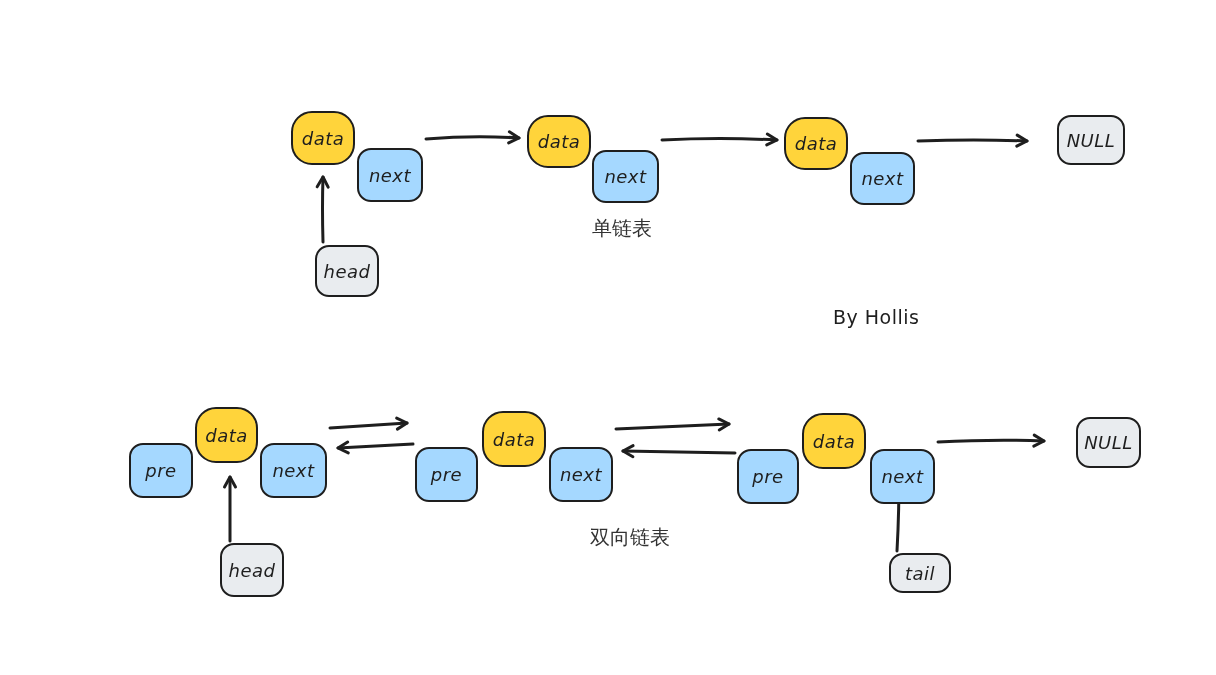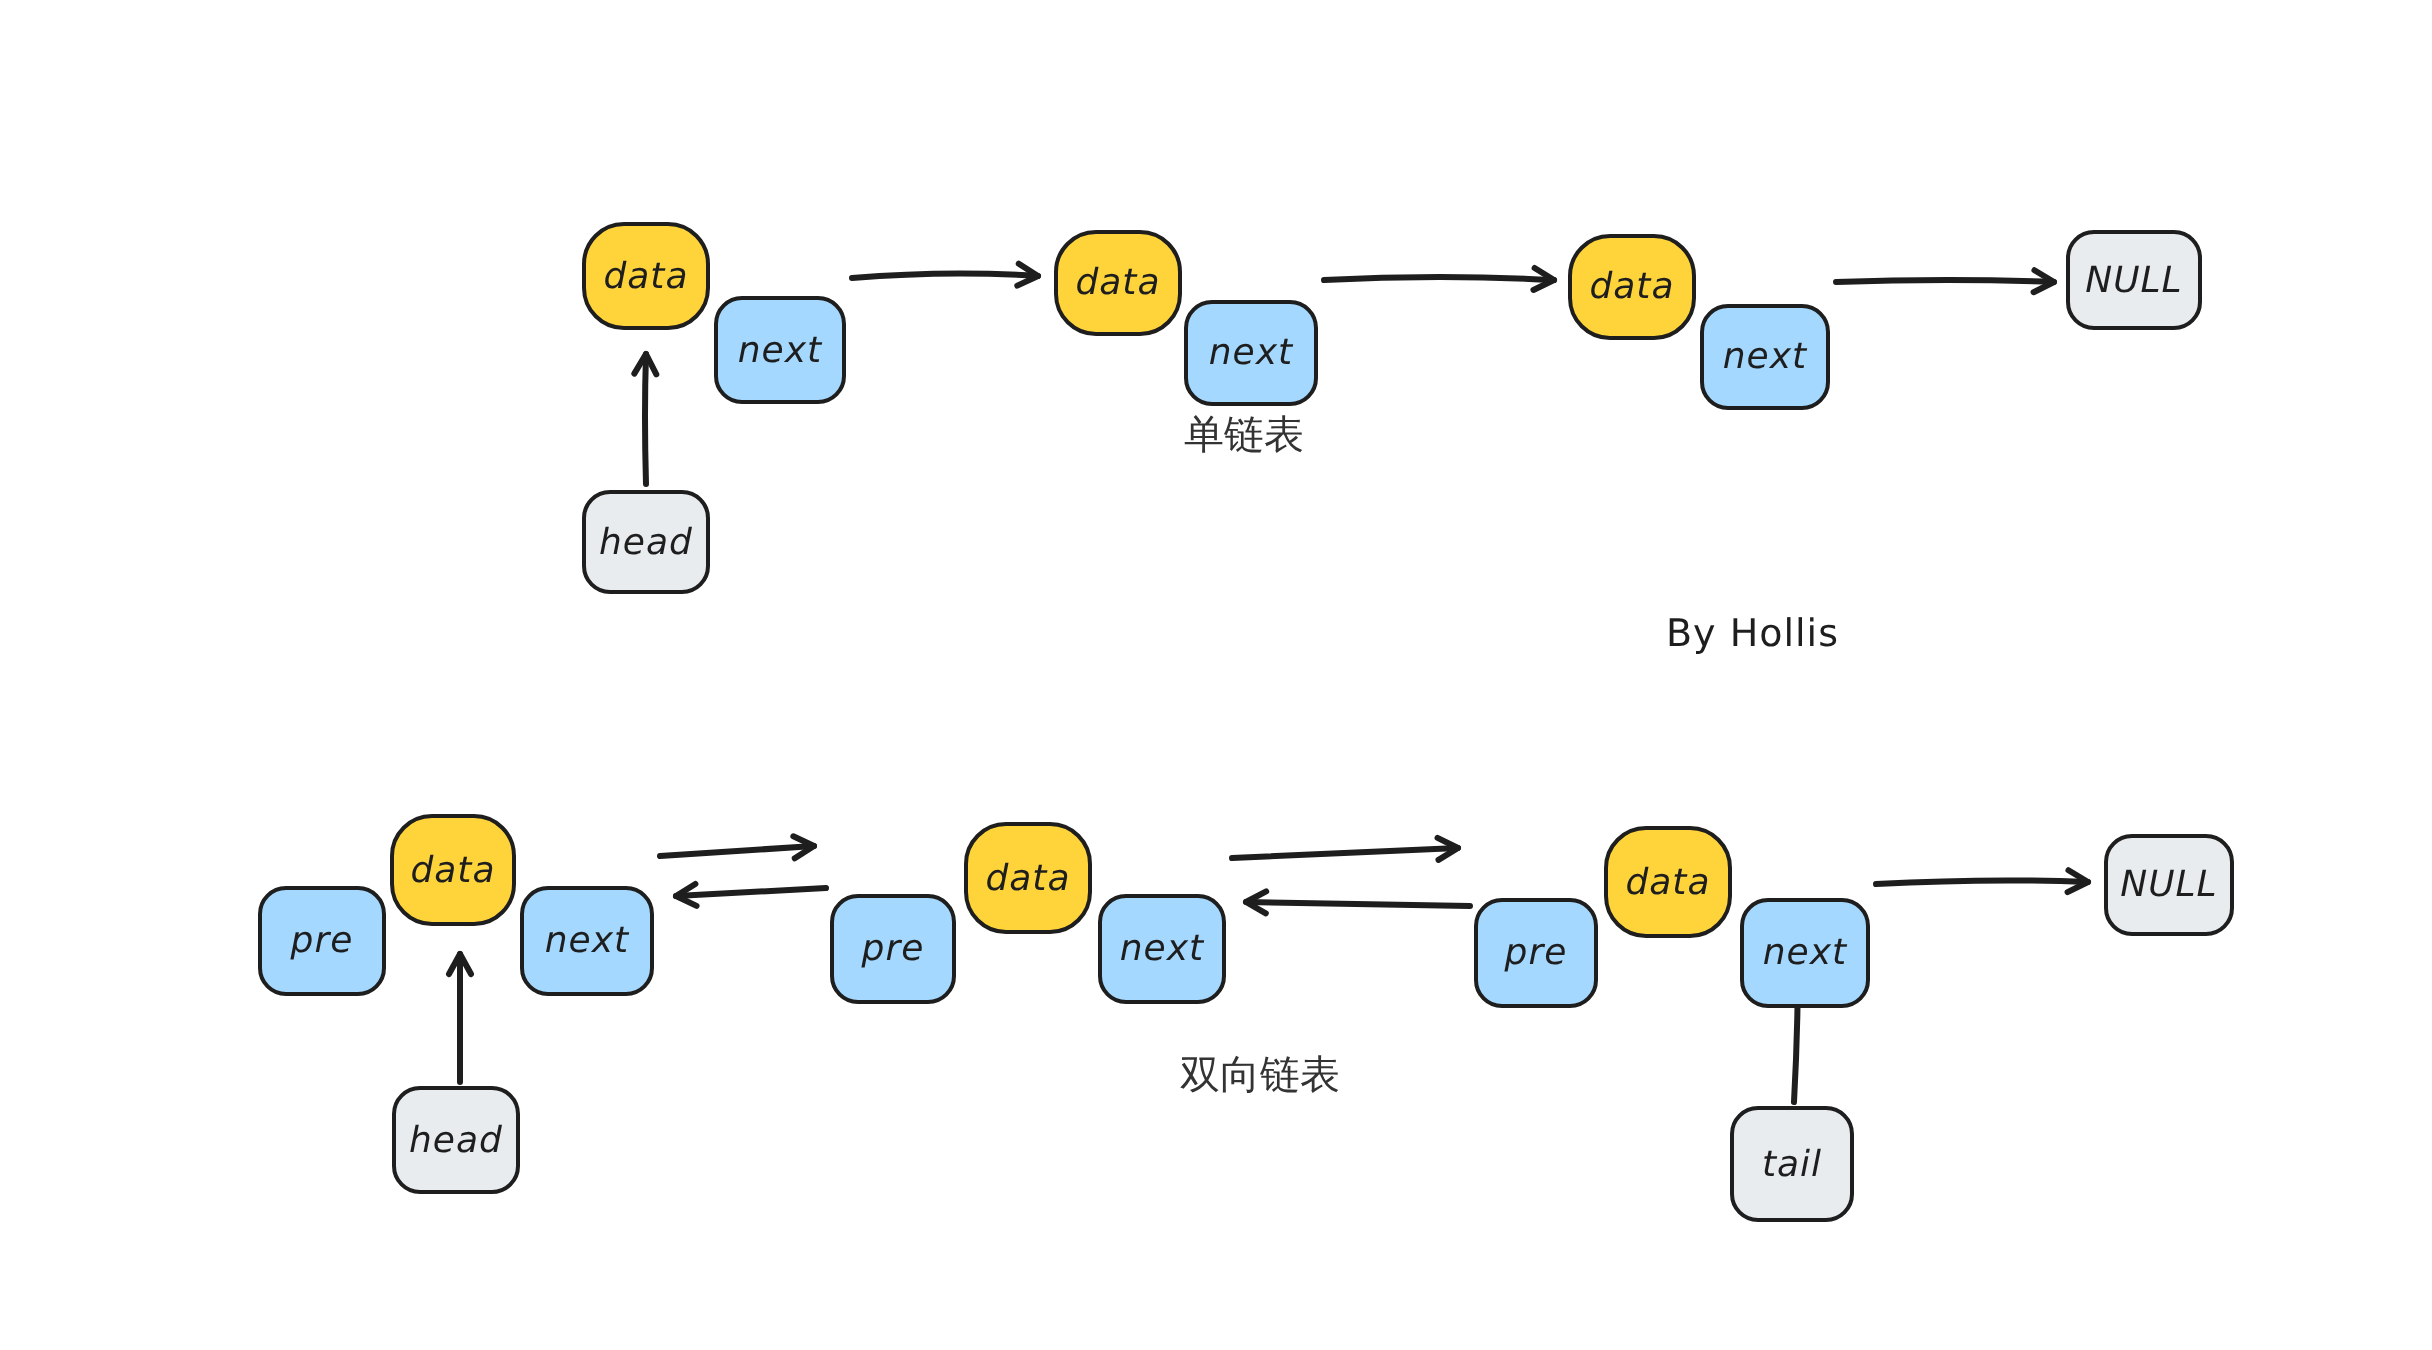--- a/index.html
+++ b/index.html
@@ -34,21 +34,21 @@
     align-items: center;
     justify-content: center;
     font-size: 18px;
     font-style: italic;
     color: var(--stroke);
     letter-spacing: 0.5px;
     background: var(--ref-fill);
   }
   .cell.data { background: var(--data-fill); border-radius: 21px; }
   .cell.pointer { background: var(--pointer-fill); margin-top: 35px; }
-  .cell.ref { background: var(--ref-fill); }
+  .cell.ref { background: var(--ref-fill); margin-left: 24px; }
   .caption {
     position: absolute;
     font-size: 20px;
     color: var(--caption-color);
     font-style: normal;
     white-space: nowrap;
   }
   .attribution {
     position: absolute;
     font-size: 19px;
@@ -89,36 +89,36 @@
   <div class="cell data" style="left:527px;top:115px;width:64px;height:53px">data</div>
   <div class="cell pointer" style="left:592px;top:115px;width:67px;height:53px">next</div>
 
   <div class="cell data" style="left:784px;top:117px;width:64px;height:53px">data</div>
   <div class="cell pointer" style="left:850px;top:117px;width:65px;height:53px">next</div>
 
   <div class="cell ref" style="left:1033px;top:115px;width:68px;height:50px">NULL</div>
 
   <div class="cell ref" style="left:291px;top:245px;width:64px;height:52px">head</div>
 
-  <div class="caption" style="left:592px;top:204px">单链表</div>
+  <div class="caption" style="left:592px;top:215px">单链表</div>
 
   <div class="attribution" style="left:833px;top:306px">By Hollis</div>
 
   <div class="cell pointer" style="left:129px;top:408px;width:64px;height:55px">pre</div>
   <div class="cell data" style="left:195px;top:407px;width:63px;height:56px">data</div>
   <div class="cell pointer" style="left:260px;top:408px;width:67px;height:55px">next</div>
 
   <div class="cell pointer" style="left:415px;top:412px;width:63px;height:55px">pre</div>
   <div class="cell data" style="left:482px;top:411px;width:64px;height:56px">data</div>
   <div class="cell pointer" style="left:549px;top:412px;width:64px;height:55px">next</div>
 
   <div class="cell pointer" style="left:737px;top:414px;width:62px;height:55px">pre</div>
   <div class="cell data" style="left:802px;top:413px;width:64px;height:56px">data</div>
   <div class="cell pointer" style="left:870px;top:414px;width:65px;height:55px">next</div>
 
   <div class="cell ref" style="left:1052px;top:417px;width:65px;height:51px">NULL</div>
 
   <div class="cell ref" style="left:196px;top:543px;width:64px;height:54px">head</div>
-  <div class="cell ref" style="left:865px;top:553px;width:62px;height:58px">tail</div>
+  <div class="cell ref" style="left:865px;top:553px;width:62px;height:40px">tail</div>
 
   <div class="caption" style="left:590px;top:524px">双向链表</div>
 
 </div>
 
 </body></html>

